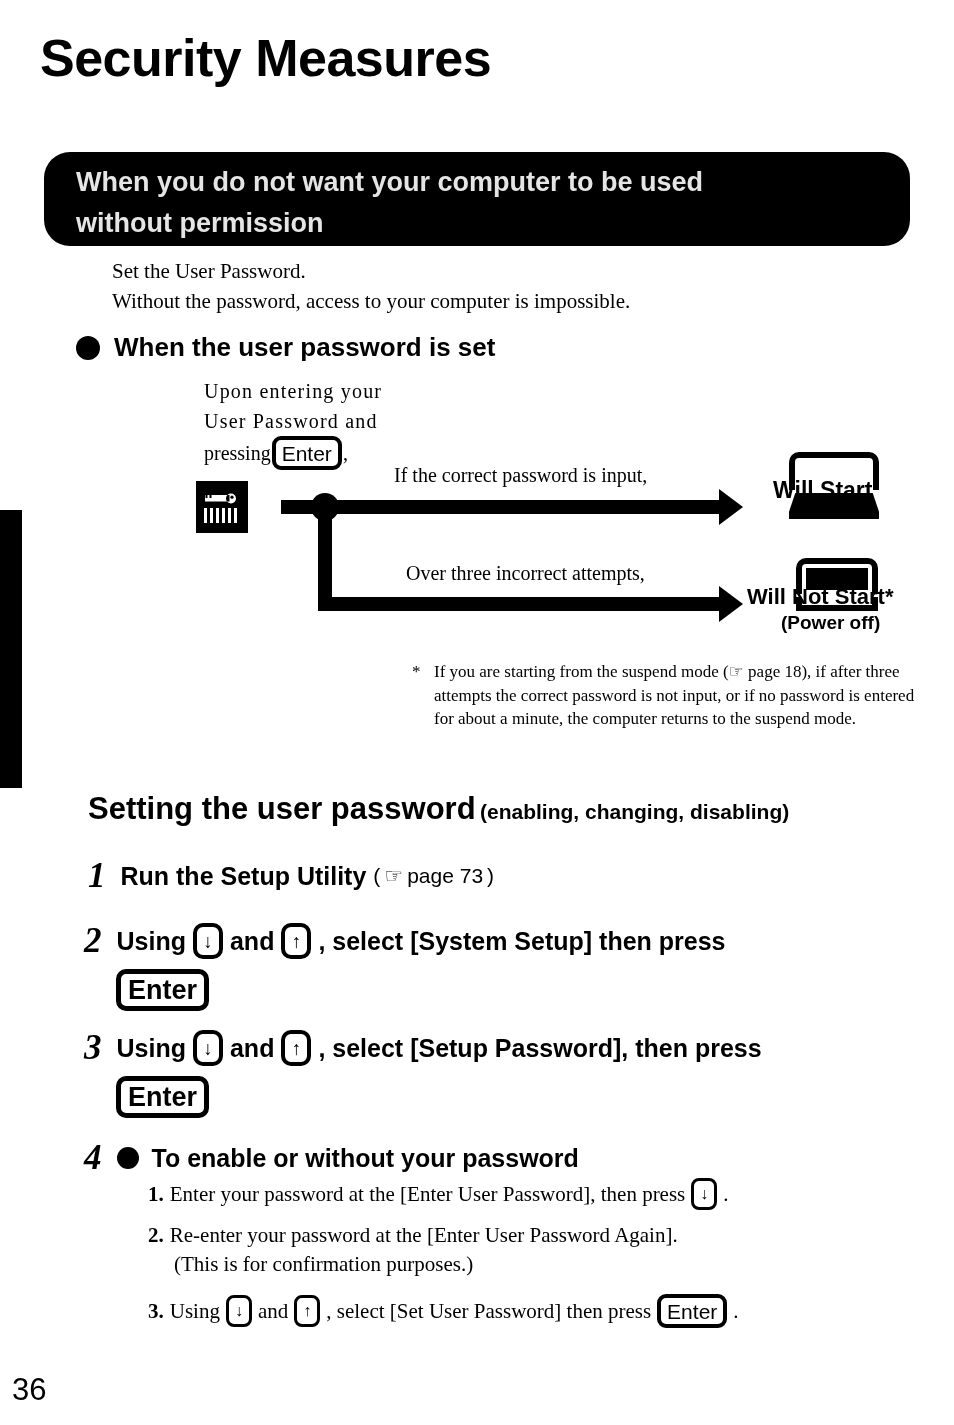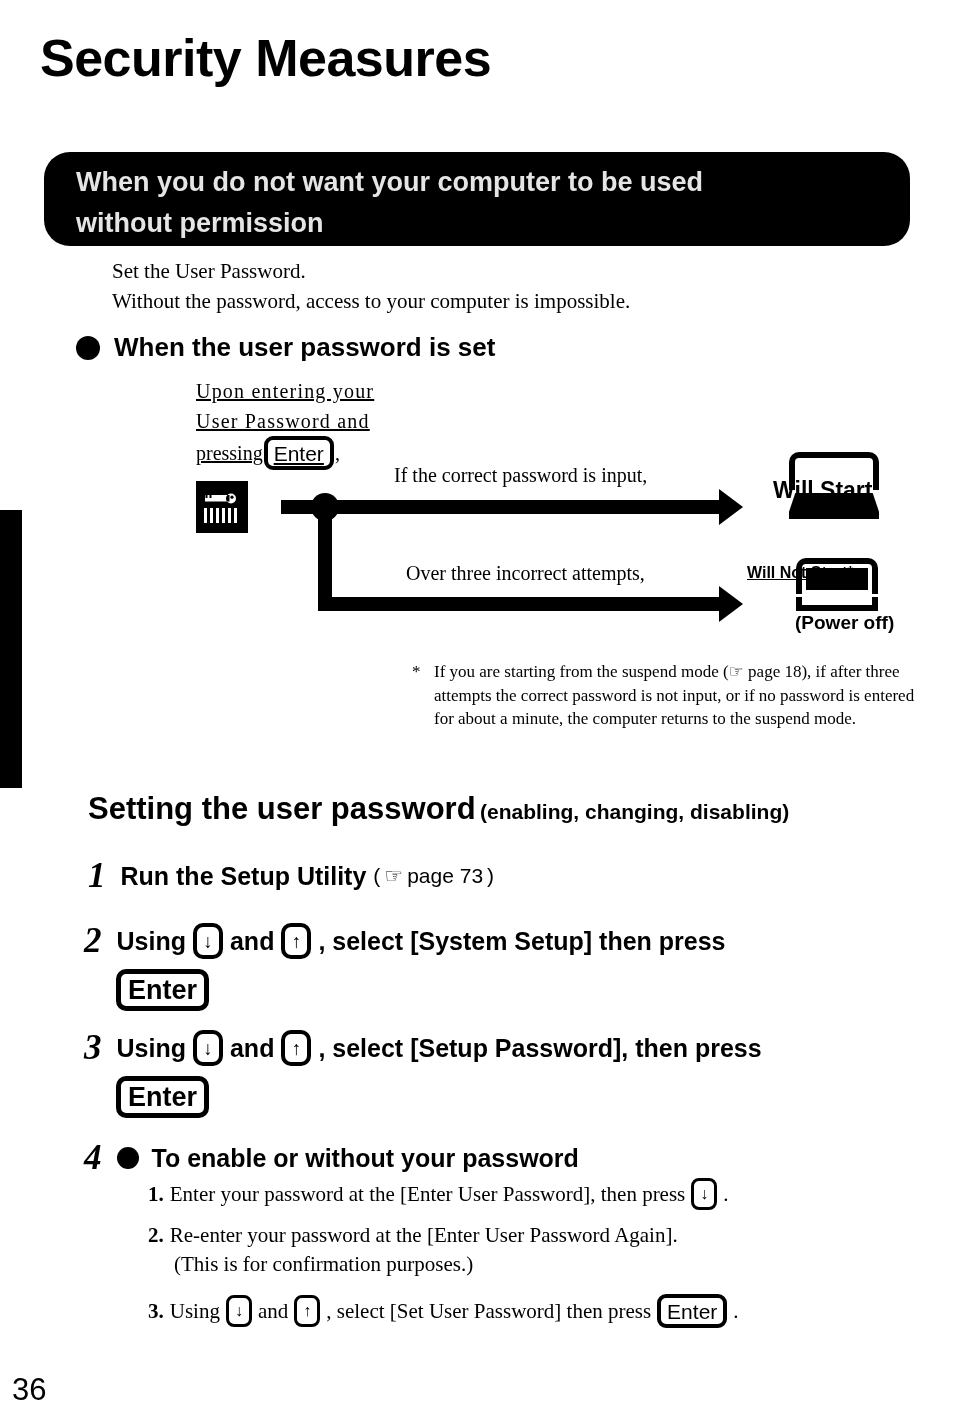--- a/index.html
+++ b/index.html
@@ -69,24 +69,23 @@
   }
   .bullet-head-text {
     font-family: "Liberation Sans", sans-serif;
     font-weight: bold; font-size: 26px;
   }
 
   
   .flow { position: absolute; left: 0; top: 0; width: 954px; height: 790px; }
 
   .flow-intro {
-    position: absolute; left: 196px; top: 376px;
+    position: absolute; left: 204px; top: 376px;
     font-size: 20px; line-height: 30px;
     width: 250px;
-    text-decoration: underline;
   }
   .flow-intro .ln { display: block; letter-spacing: 1.2px; }
   .flow-intro .ln3 { letter-spacing: 0; display: flex; align-items: center; gap: 1px; }
 
   
   .keycap {
     display: inline-flex; align-items: center; justify-content: center;
     font-family: "Liberation Sans", sans-serif;
     border: 4px solid #000;
     border-radius: 9px;
@@ -277,22 +276,22 @@
       <div class="base"></div>
     </div>
     <div class="laptop-caption" style="left:773px; top:477px; font-size:23px;">Will Start</div>
 
     <div class="laptop" style="left:796px; top:558px; width:82px;">
       <div class="lid off" style="height:36px; padding:4px;">
         <div class="screen"></div>
       </div>
       <div class="base" style="height:14px; background:#fff; border-left:6px solid #000; border-right:6px solid #000; border-bottom:6px solid #000; clip-path:none; box-sizing:border-box;"></div>
     </div>
-    <div class="laptop-caption" style="left:747px; top:564px; font-size:16px;text-decoration:underline;">Will Not Start*</div>
-    <div class="laptop-caption" style="left:781px; top:612px; font-size:19px;margin-left:14px;">(Power off)</div>
+    <div class="laptop-caption" style="left:747px; top:584px; font-size:22px;">Will Not Start*</div>
+    <div class="laptop-caption" style="left:781px; top:612px; font-size:19px;">(Power off)</div>
 
     <div class="footnote">
       <span class="star">*</span>
       <span class="body"><span>If you are starting from the suspend mode (</span><span class="hand">☞</span><span> page 18), if after three attempts the correct password is not input, or if no password is entered for about a minute, the computer returns to the suspend mode.</span></span>
     </div>
   </div>
 
   <div class="sec-head">
     <span class="big">Setting the user password</span>
     <span class="small">(enabling, changing, disabling)</span>

